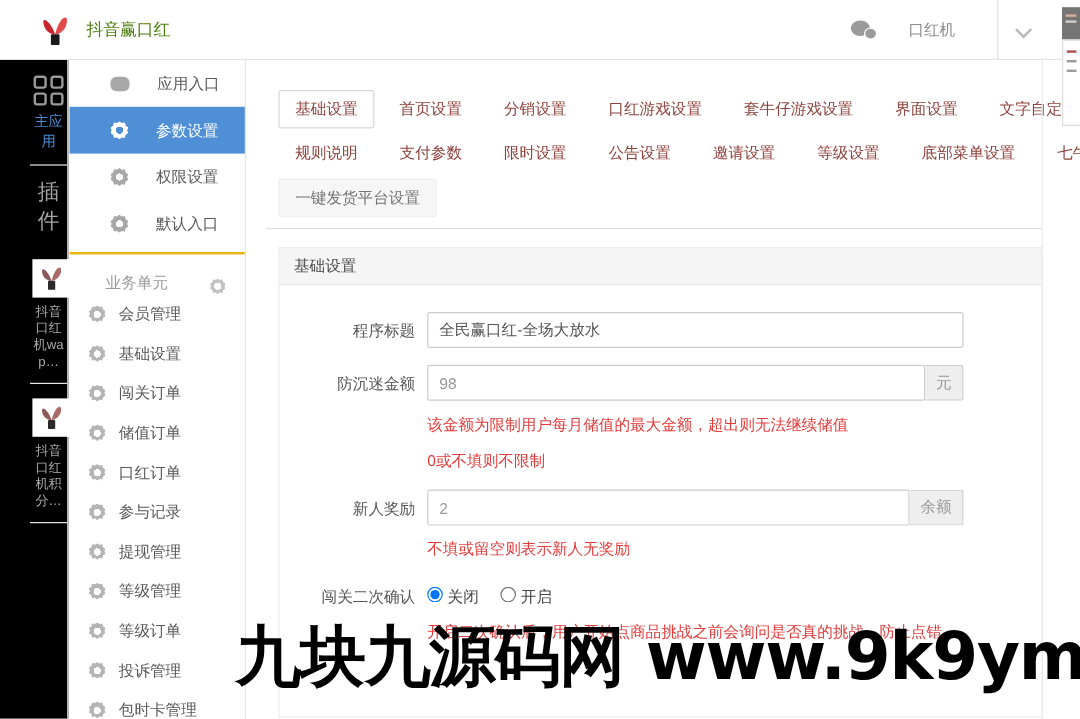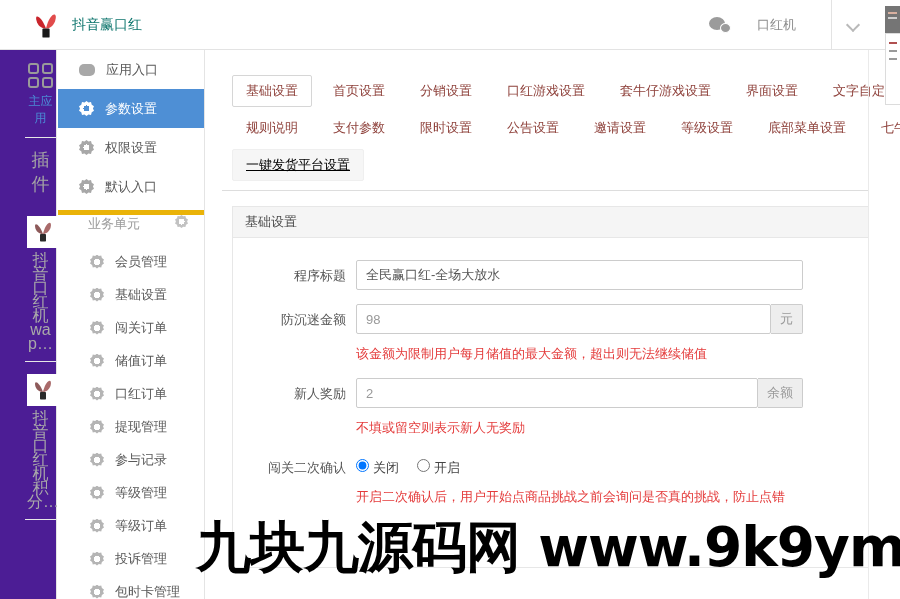--- a/index.html
+++ b/index.html
@@ -6,76 +6,76 @@
   html,body { width:900px; height:599px; overflow:hidden; }
   body {
     position:relative;
     font-family:"Liberation Sans","DejaVu Sans",sans-serif;
     background:#fff; color:#333; font-size:13px;
   }
   
   .topbar { position:absolute; top:0; left:0; right:0; height:50px; background:#fff;
             border-bottom:1px solid #e3e3e3; z-index:5; }
   .logo { position:absolute; left:28px; top:7px; width:36px; height:36px; background:#fff; }
-  .app-title { position:absolute; left:72px; top:16px; font-size:14px; color:#0f766e; }
+  .app-title { position:absolute; left:72px; top:16px; font-size:14px; color:#4d7c0f; }
   .tb-account { position:absolute; right:104px; top:0; height:50px; display:flex; align-items:center; gap:24px; color:#8c8c8c; }
   .wechat-icon { position:relative; width:24px; height:18px; display:inline-block; }
   .wechat-icon i { position:absolute; display:block; background:#9b9b9b; border-radius:50%; }
   .wechat-icon i.b1 { width:16px; height:13px; left:0; top:1px; }
   .wechat-icon i.b2 { width:11px; height:10px; left:11px; top:7px; border:1px solid #fff; }
   .tb-divider { position:absolute; right:68px; top:0; width:1px; height:50px; background:#e3e3e3; }
   .chevron-down { position:absolute; right:42px; top:20px; width:10px; height:10px;
     border-right:2px solid #b9b9b9; border-bottom:2px solid #b9b9b9; transform:rotate(45deg); }
   .cut-top { position:absolute; right:0; top:6px; width:15px; height:27px; background:#757575; z-index:8; }
   .cut-top i { display:block; width:9px; height:2px; background:#d8b0a0; margin:6px auto 3px; }
   .cut-top i + i { background:#cfcfcf; margin-top:2px; }
   .cut-bottom { position:absolute; right:0; top:33px; width:15px; height:72px; background:#fff;
     border:1px solid #dcdcdc; border-right:none; z-index:8; padding-top:8px; }
   .cut-bottom i { display:block; width:8px; height:2px; background:#b05050; margin:0 auto 6px; }
   .cut-bottom i + i { background:#9a9a9a; }
 
   
-  .rail { position:absolute; top:50px; left:0; bottom:0; width:57px; background:#4c1d95;
+  .rail { position:absolute; top:50px; left:0; bottom:0; width:57px; background:#000000;
           border-right:1px solid #e4e4e4; z-index:3; text-align:center;padding-left:25px; }
   .rail-block { padding:12px 2px 10px; border-bottom:1px solid #e7e7e7; }
   .grid-icon { display:inline-grid; grid-template-columns:11px 11px; gap:3px; }
   .grid-icon i { width:11px; height:11px; border:2px solid #9a9a9a; border-radius:3px; }
   .rail-main-label { margin-top:5px; font-size:12px; color:#4b8bd5; }
   .rail-plugins-label { font-size:18px; color:#a5a5a5; padding:10px 0 8px; }
-  .rail-plugin-label { margin-top:4px; font-size:16px; color:#a9a9a9; line-height:14px; word-break:break-all; }
+  .rail-plugin-label { margin-top:4px; font-size:11px; color:#a9a9a9; line-height:14px; word-break:break-all; }
   .lipstick { display:inline-block; width:32px; height:32px; background:#fff; }
 
   
   .sidebar { position:absolute; top:50px; left:58px; bottom:0; width:147px; background:#fff;
              border-right:1px solid #e4e4e4; z-index:3; }
-  .side-item { height:39px; display:flex; align-items:center; gap:11px; padding-left:21px;
+  .side-item { height:39px; display:flex; align-items:center; gap:23px; padding-left:34px;
                font-size:13px; color:#595959; cursor:pointer; }
   .side-item.active { background:#4e8fd5; color:#fff; }
   .gear { width:15px; height:15px; flex:none; display:inline-block;
     background:radial-gradient(circle at 50% 50%, var(--hole,#fff) 0 3px, var(--gcol,#a8a8a8) 3px);
     clip-path:polygon(50% 0,63% 10%,80% 7%,85% 25%,100% 35%,93% 50%,100% 65%,85% 75%,80% 93%,63% 90%,50% 100%,37% 90%,20% 93%,15% 75%,0 65%,7% 50%,0 35%,15% 25%,20% 7%,37% 10%); }
   .side-item.active .gear { --gcol:#fff; --hole:#4e8fd5; }
   .bubble { width:16px; height:12px; flex:none; background:#a8a8a8; border-radius:5px; position:relative; }
   .bubble::after { content:""; position:absolute; left:3px; bottom:-4px; border:4px solid transparent; border-top-color:#a8a8a8; }
-  .section-row { height:35px; display:flex; align-items:flex-start; justify-content:space-between;
-    padding:0 16px 0 30px; color:#9b9b9b; border-top:5px solid #eab308; margin-top:4px; }
+  .section-row { height:35px; display:flex; align-items:flex-end; justify-content:space-between;
+    padding:0 16px 0 30px; color:#9b9b9b; border-top:2px solid #eab308; margin-top:4px; }
   .section-row .gear { width:13px; height:13px; --gcol:#c2c2c2; }
-  .biz-item { height:33px; display:flex; align-items:center; gap:11px; padding-left:32px;
+  .biz-item { height:33px; display:flex; align-items:center; gap:11px; padding-left:16px;
               font-size:13px; color:#595959; cursor:pointer; }
   .biz-item .gear { width:14px; height:14px; --gcol:#b5b5b5; }
 
   
   .main { position:absolute; top:50px; left:205px; right:0; bottom:0; background:#fff; }
   .content-edge { position:absolute; left:663px; top:0; bottom:0; width:1px; background:#eaeaea; }
   .tabs { margin:25px 0 0 27px; }
   .tab-row { display:flex; gap:7px; margin-bottom:5px; flex-wrap:nowrap; }
   .tab { padding:6px 13px; font-size:13px; color:#8f423c; border:1px solid transparent;
          border-radius:2px; white-space:nowrap; cursor:pointer; }
   .tab.active { border-color:#d6d6d6; background:#fff; }
-  .tab.blue-tab { color:#000000; background:#f6f6f6; border-color:#efefef;text-decoration:underline; }
+  .tab.blue-tab { color:#737373; background:#f6f6f6; border-color:#efefef; }
   .rule { height:1px; background:#ddd; margin:9px 32px 0 17px; }
 
   .panel { margin:15px 31px 0 27px; border:1px solid #e7e7e7; }
   .panel-head { height:31px; line-height:30px; background:#f5f5f5; border-bottom:1px solid #e7e7e7;
                 padding-left:12px; font-size:13px; color:#4a4a4a; }
   .panel-body { padding:8px 0 60px; background:#fff; }
   .frow { display:flex; margin-top:14px; }
   .flabel { width:113px; text-align:right; padding-top:7px; font-size:13px; color:#565656; flex:none; }
   .fctrl { margin-left:10px; width:447px; }
   .igroup { display:flex; }
@@ -197,25 +197,25 @@
       <div class="biz-item">
         <span class="gear"></span>
         <span>储值订单</span>
       </div>
       <div class="biz-item">
         <span class="gear"></span>
         <span>口红订单</span>
       </div>
       <div class="biz-item">
         <span class="gear"></span>
+        <span>参与记录</span>
+      </div>
+      <div class="biz-item">
+        <span class="gear"></span>
         <span>提现管理</span>
-      </div>
-      <div class="biz-item">
-        <span class="gear"></span>
-        <span>参与记录</span>
       </div>
       <div class="biz-item">
         <span class="gear"></span>
         <span>等级管理</span>
       </div>
       <div class="biz-item">
         <span class="gear"></span>
         <span>等级订单</span>
       </div>
       <div class="biz-item">
@@ -276,20 +276,21 @@
       </div>
 
       <div class="frow">
         <div class="flabel">防沉迷金额</div>
         <div class="fctrl">
           <div class="igroup">
             <input class="tinput gray-val" value="98" style="">
             <span class="addon">元</span>
           </div>
           <div class="hint">该金额为限制用户每月储值的最大金额，超出则无法继续储值</div>
+          <div class="hint">0或不填则不限制</div>
         </div>
       </div>
 
       <div class="frow">
         <div class="flabel">新人奖励</div>
         <div class="fctrl">
           <div class="igroup">
             <input class="tinput gray-val" value="2" style="">
             <span class="addon">余额</span>
           </div>

